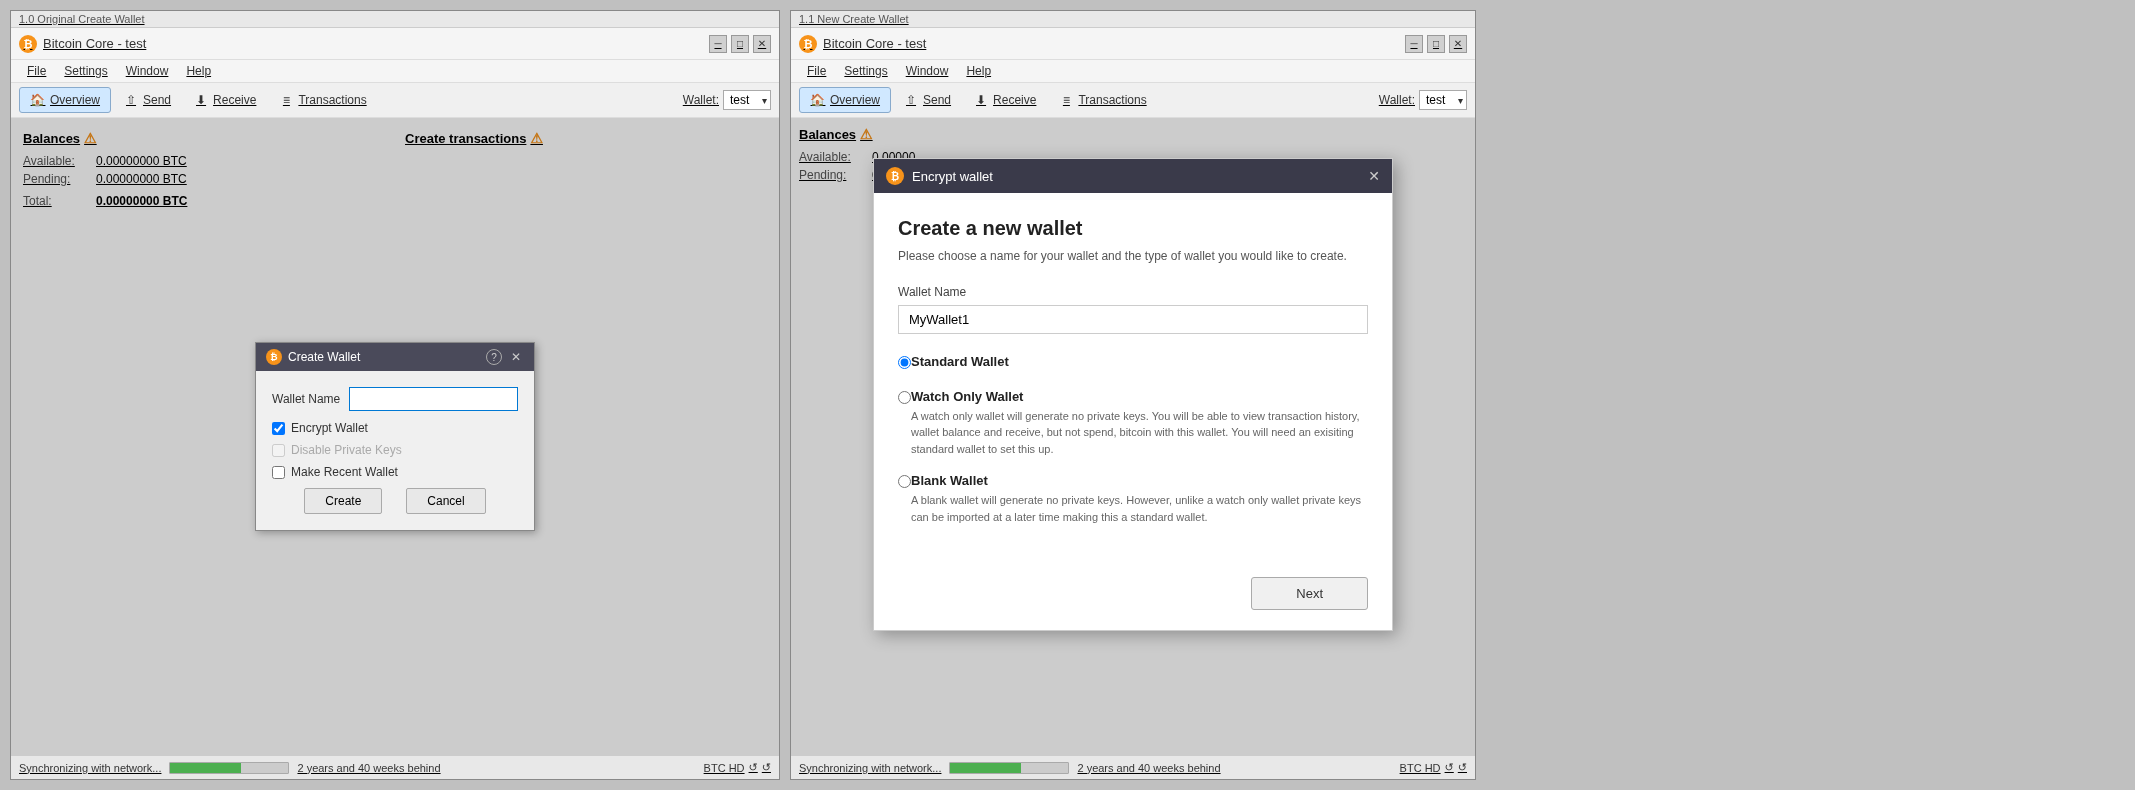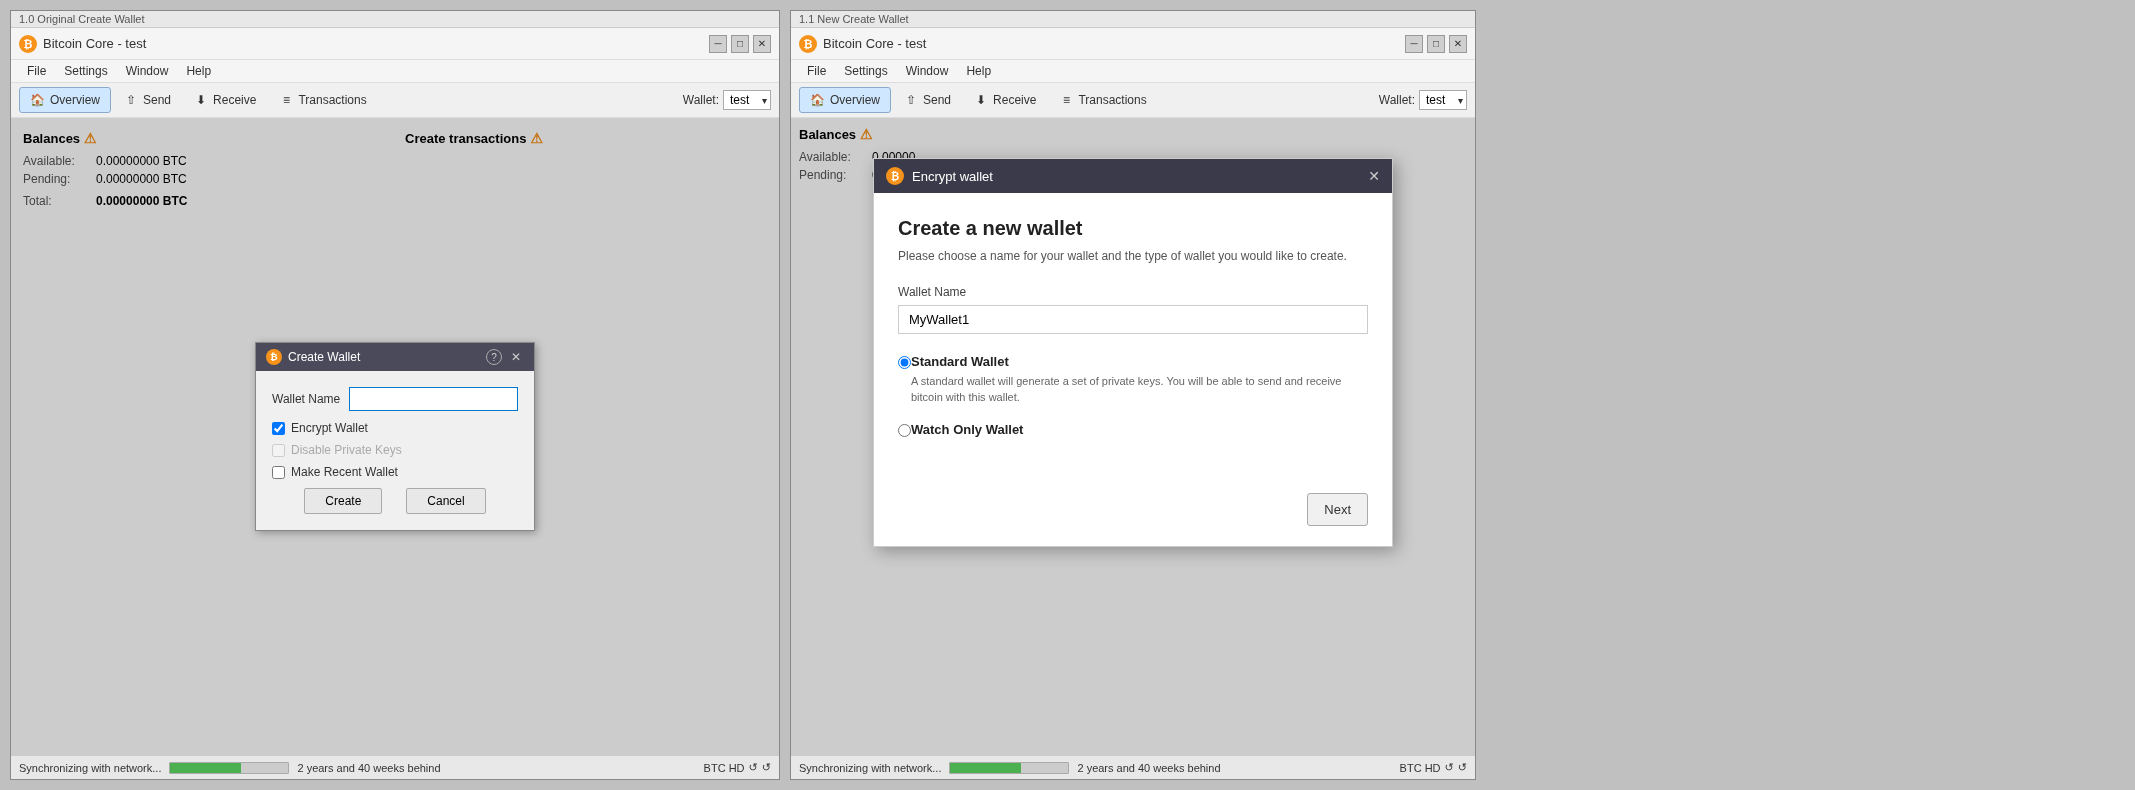--- a/index.html
+++ b/index.html
@@ -13,20 +13,21 @@
       overflow: hidden;
     }
 
     
     .window-panel {
       display: flex;
       flex-direction: column;
       background: #737373;
       border: 1px solid #888;
       position: relative;
+      text-decoration: underline;
     }
 
     .panel-left {
       width: 770px;
       margin: 10px 5px 10px 10px;
     }
 
     .panel-right {
       width: 686px;
       margin: 10px 10px 10px 5px;
@@ -492,21 +493,21 @@
       line-height: 1.5;
     }
 
     .dialog-new-footer {
       display: flex;
       justify-content: flex-end;
       padding: 12px 24px 20px;
     }
 
     .btn-next {
-      padding: 8px 16px;
+      padding: 8px 44px;
       font-size: 13px;
       cursor: pointer;
       border: 1px solid #aaa;
       border-radius: 3px;
       background: #f0f0f0;
       color: #333;
     }
 
     
     .top-label-row {
@@ -730,31 +731,38 @@
           <div class="dialog-new-subtitle">Please choose a name for your wallet and the type of wallet you would like to create.</div>
 
           <div class="field-label">Wallet Name</div>
           <input type="text" class="field-input" value="MyWallet1" style="">
 
           
           <div class="radio-option">
             <input type="radio" name="wallet-type" checked="" style="">
             <div class="radio-content">
               <div class="radio-title">Standard Wallet</div>
-              <div class="radio-desc">A standard wallet will generate a set of private keys. You will be able to send and receive bitcoin with this wallet.</div>
             </div>
           </div>
 
           <div class="radio-option">
             <input type="radio" name="wallet-type" style="">
             <div class="radio-content">
               <div class="radio-title">Watch Only Wallet</div>
+              <div class="radio-desc">A watch only wallet will generate no private keys. You will be able to view transaction history, wallet balance and receive, but not spend, bitcoin with this wallet. You will need an exisiting standard wallet to set this up.</div>
             </div>
           </div>
 
+          <div class="radio-option">
+            <input type="radio" name="wallet-type" style="">
+            <div class="radio-content">
+              <div class="radio-title">Blank Wallet</div>
+              <div class="radio-desc">A blank wallet will generate no private keys. However, unlike a watch only wallet private keys can be imported at a later time making this a standard wallet.</div>
+            </div>
+          </div>
         </div>
         <div class="dialog-new-footer">
           <button class="btn-next">Next</button>
         </div>
       </div>
     </div>
   </div>
 
   <div class="status-bar">
     <span class="sync-text">Synchronizing with network...</span>

